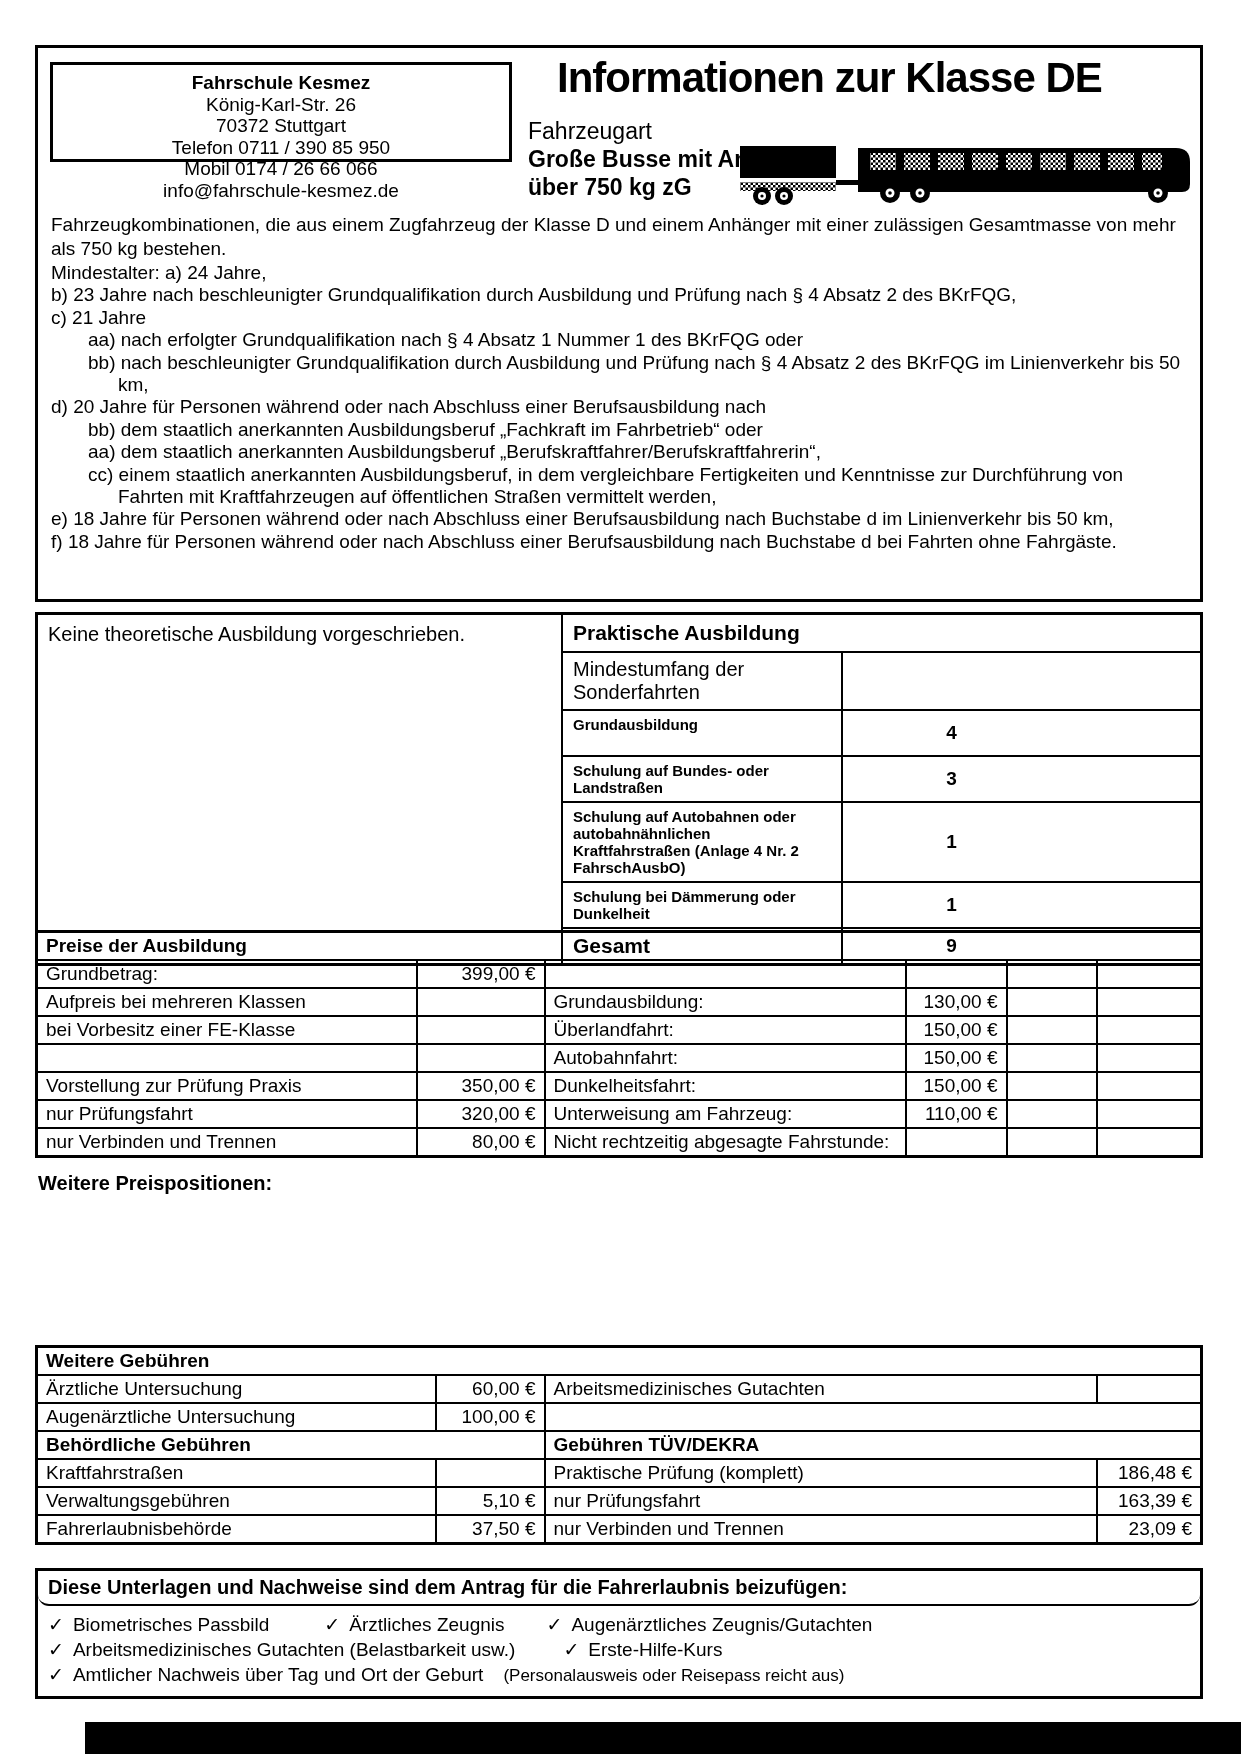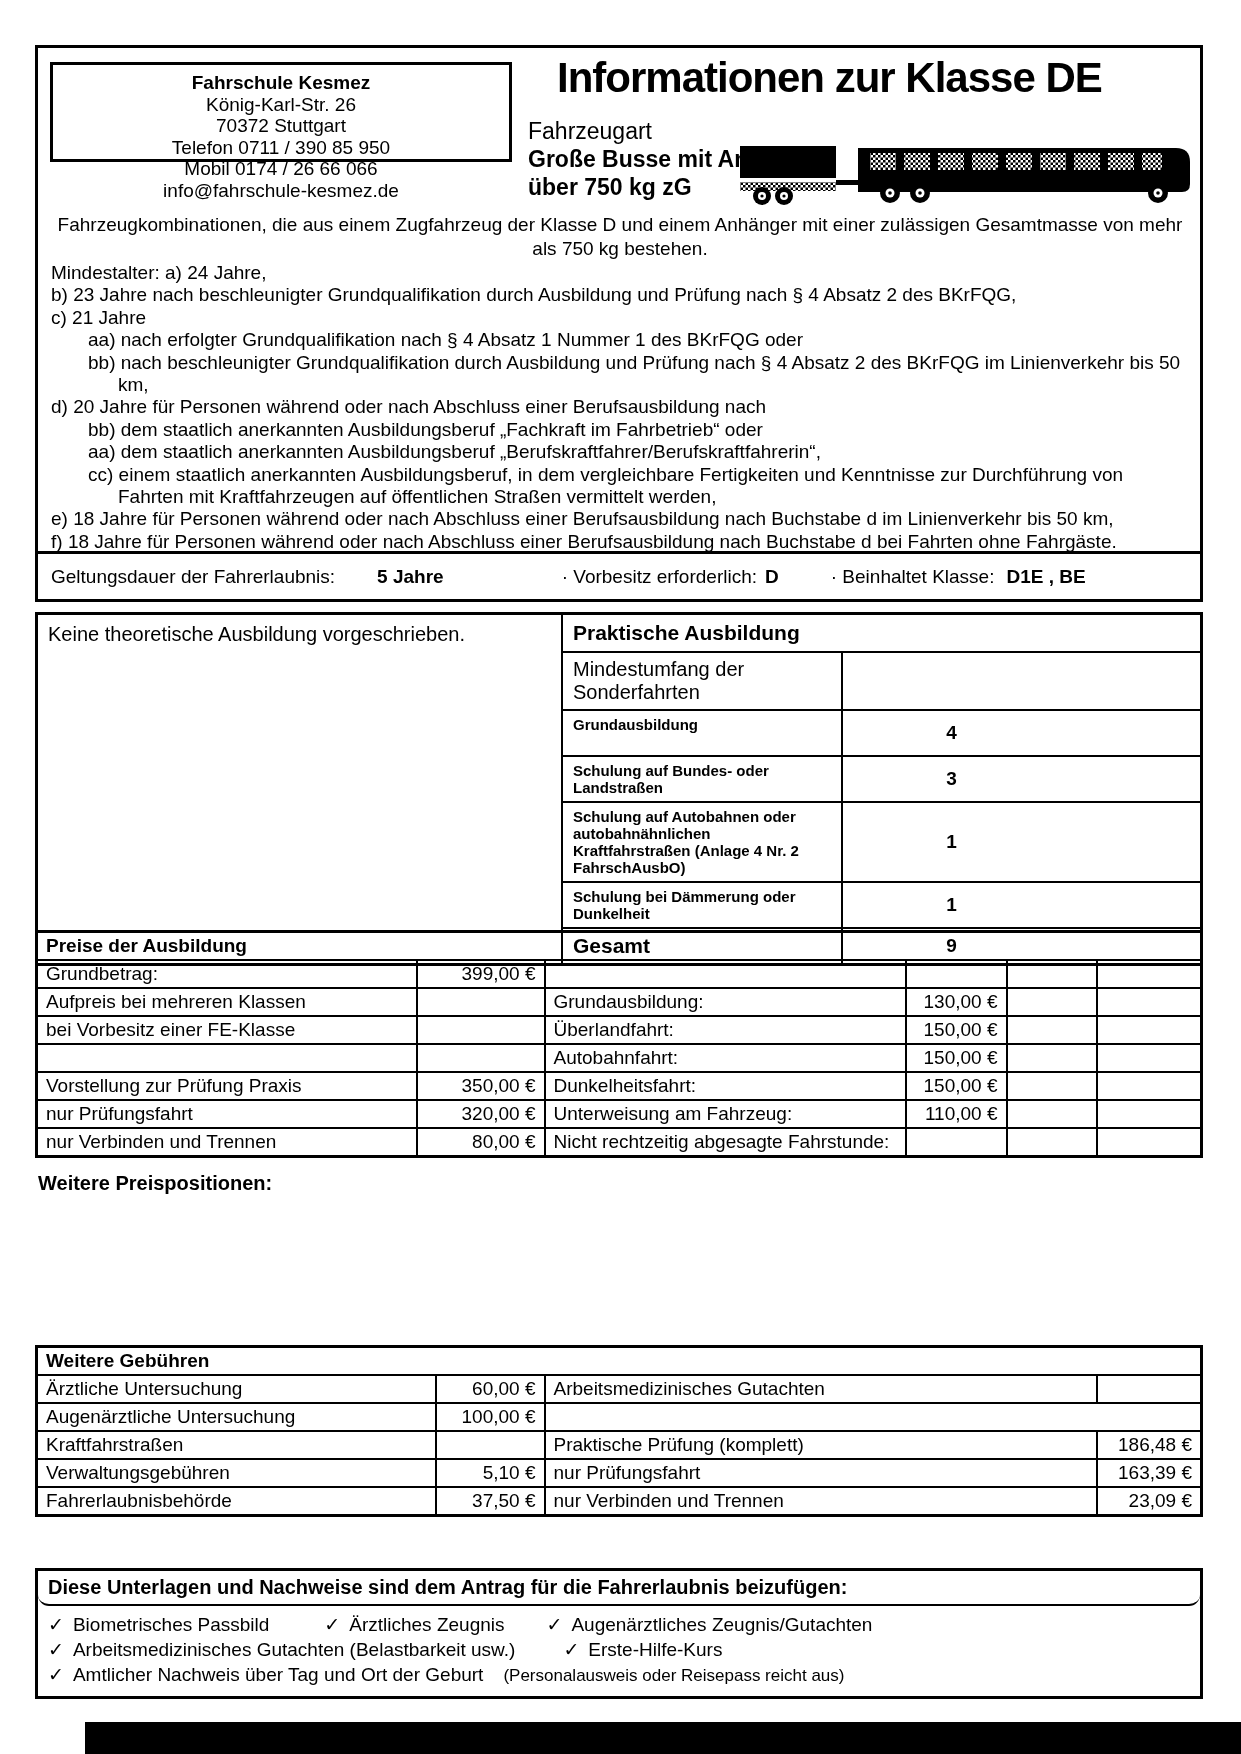--- a/index.html
+++ b/index.html
@@ -11,21 +11,21 @@
   .school-box { position: absolute; left: 12px; top: 14px; width: 462px; height: 100px; border: 3px solid #000;
                 text-align: center; padding-top: 7px; font-size: 19px; line-height: 21.5px; }
   .school-name { font-weight: bold; }
   .title-area { position: absolute; left: 490px; top: 6px; width: 670px; margin-left: 29px; }
   .doc-title { font-size: 42px; font-weight: bold; letter-spacing: -1px; white-space: nowrap; }
   .vehicle-label { position: absolute; left: 490px; top: 70px; font-size: 23px; }
   .vehicle-line1 { position: absolute; left: 490px; top: 98px; font-size: 23px; font-weight: bold; white-space: nowrap; }
   .vehicle-line2 { position: absolute; left: 490px; top: 126px; font-size: 23px; font-weight: bold; white-space: nowrap; }
   .bus-icon { position: absolute; left: 700px; top: 92px; }
 
-  .intro-text { position: absolute; left: 13px; top: 165px; width: 1138px; font-size: 19px; line-height: 24px; text-align: center; }
+  .intro-text { position: absolute; left: 13px; top: 165px; width: 1138px; font-size: 19px; line-height: 24px; }
   .minage-list { position: absolute; left: 13px; top: 214px; width: 1138px; font-size: 19px; line-height: 22.4px; }
   .ma-line { white-space: normal; }
   .lvl1 { padding-left: 67px; text-indent: -30px; }
 
   .validity-row { position: absolute; left: 0; bottom: 0; width: 100%; height: 48px; border-top: 3px solid #000;
                   display: flex; align-items: center; padding-left: 13px; font-size: 19px; }
   .validity-row b { font-weight: bold; }
   .v-duration { margin-left: 42px; }
   .v-sep1 { margin-left: 118px; }
   .v-pre { margin-left: 8px; }
@@ -156,28 +156,20 @@
       <div class="ma-line lvl1">aa) nach erfolgter Grundqualifikation nach § 4 Absatz 1 Nummer 1 des BKrFQG oder</div>
       <div class="ma-line lvl1">bb) nach beschleunigter Grundqualifikation durch Ausbildung und Prüfung nach § 4 Absatz 2 des BKrFQG im Linienverkehr bis 50 km,</div>
       <div class="ma-line">d) 20 Jahre für Personen während oder nach Abschluss einer Berufsausbildung nach</div>
       <div class="ma-line lvl1">bb) dem staatlich anerkannten Ausbildungsberuf „Fachkraft im Fahrbetrieb“ oder</div>
       <div class="ma-line lvl1">aa) dem staatlich anerkannten Ausbildungsberuf „Berufskraftfahrer/Berufskraftfahrerin“,</div>
       <div class="ma-line lvl1">cc) einem staatlich anerkannten Ausbildungsberuf, in dem vergleichbare Fertigkeiten und Kenntnisse zur Durchführung von Fahrten mit Kraftfahrzeugen auf öffentlichen Straßen vermittelt werden,</div>
       <div class="ma-line">e) 18 Jahre für Personen während oder nach Abschluss einer Berufsausbildung nach Buchstabe d im Linienverkehr bis 50 km,</div>
       <div class="ma-line">f) 18 Jahre für Personen während oder nach Abschluss einer Berufsausbildung nach Buchstabe d bei Fahrten ohne Fahrgäste.</div>
     </div>
 
-    <div class="validity-row">
-      <span>Geltungsdauer der Fahrerlaubnis:</span>
-      <b class="v-duration">5 Jahre</b>
-      <span class="v-sep1">· Vorbesitz erforderlich:</span>
-      <b class="v-pre">D</b>
-      <span class="v-sep2">· Beinhaltet Klasse:</span>
-      <b class="v-inc">D1E , BE</b>
-    </div>
   </div>
 
   <div class="training">
     <div class="theory-col">
       <div class="theory-body">Keine theoretische Ausbildung vorgeschrieben.</div>
     </div>
     <div class="practice-col">
       <div class="t-header">Praktische Ausbildung</div>
       <div class="p-row">
         <div class="p-label sub-big">Mindestumfang der Sonderfahrten</div>
@@ -296,20 +288,24 @@
       <td class="money">60,00 €</td>
       <td>Arbeitsmedizinisches Gutachten</td>
       <td class="money"></td>
     </tr>
     <tr>
       <td>Augenärztliche Untersuchung</td>
       <td class="money">100,00 €</td>
       <td colspan="2"></td>
     </tr>
     <tr>
+      <td class="hdr" colspan="2">Behördliche Gebühren</td>
+      <td class="hdr" colspan="2">Gebühren TÜV/DEKRA</td>
+    </tr>
+    <tr>
       <td>Kraftfahrstraßen</td>
       <td class="money"></td>
       <td>Praktische Prüfung (komplett)</td>
       <td class="money">186,48 €</td>
     </tr>
     <tr>
       <td>Verwaltungsgebühren</td>
       <td class="money">5,10 €</td>
       <td class="ind">nur Prüfungsfahrt</td>
       <td class="money">163,39 €</td>

